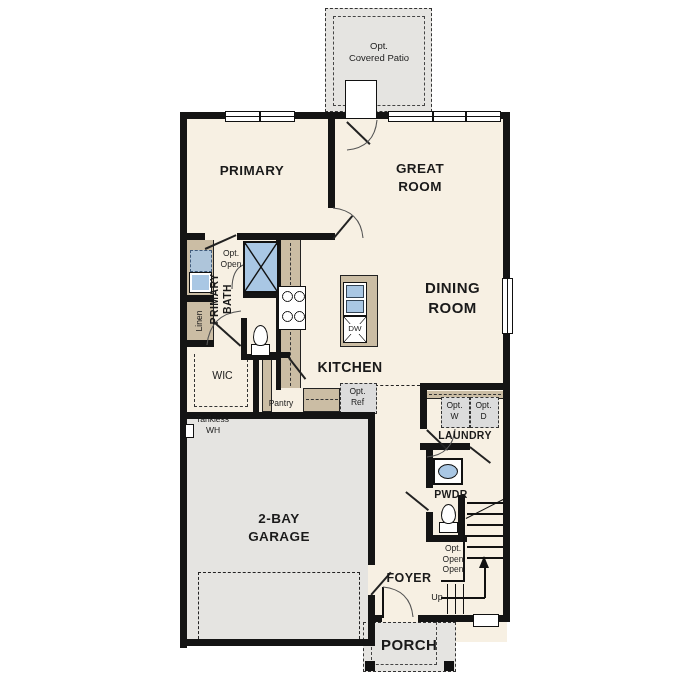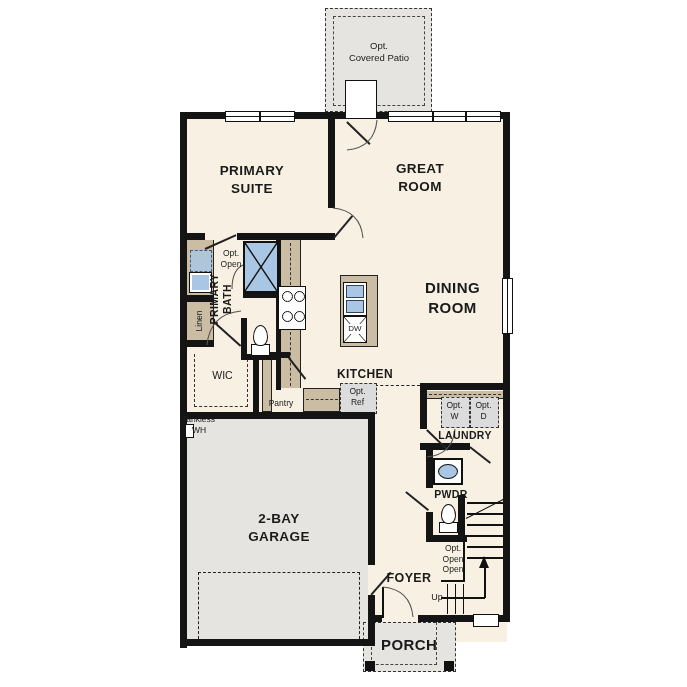--- a/index.html
+++ b/index.html
@@ -215,21 +215,20 @@
   <div class="thin" style="left:484px;top:568px;width:1.5px;height:30px;"></div>
   <div class="abs" style="left:479px;top:556px;width:0;height:0;border-left:5.5px solid transparent;border-right:5.5px solid transparent;border-bottom:12px solid #111;"></div>
 
   <div class="lbl sm" style="left:332px;top:40px;width:94px;font-size:9.5px;">
     <div>Opt.</div>
     <div>Covered Patio</div>
   </div>
 
   <div class="lbl" style="left:192px;top:162px;width:120px;font-size:13.5px;">
     <div>PRIMARY</div>
-    <div>SUITE</div>
   </div>
 
   <div class="lbl" style="left:360px;top:160px;width:120px;font-size:13.5px;">
     <div>GREAT</div>
     <div>ROOM</div>
   </div>
 
   <div class="lbl sm" style="left:213px;top:248px;width:36px;font-size:8.5px;">
     <div>Opt.</div>
     <div>Open</div>
@@ -247,21 +246,21 @@
   </div>
 
   <div class="lbl sm" style="left:200px;top:369px;width:45px;font-size:10.5px;">
     <div>WIC</div>
   </div>
 
   <div class="lbl sm" style="left:260px;top:398px;width:42px;font-size:8.5px;">
     <div>Pantry</div>
   </div>
 
-  <div class="lbl" style="left:310px;top:358px;width:110px;font-size:12px;margin-top:9px;">
+  <div class="lbl" style="left:295px;top:358px;width:110px;font-size:14px;">
     <div>KITCHEN</div>
   </div>
 
   <div class="lbl" style="left:395px;top:278px;width:115px;font-size:15px;">
     <div>DINING</div>
     <div>ROOM</div>
   </div>
 
   <div class="lbl sm" style="left:341px;top:386px;width:33px;font-size:8.5px;">
     <div>Opt.</div>
@@ -298,21 +297,21 @@
 
   <div class="lbl" style="left:374px;top:570px;width:70px;font-size:12.5px;">
     <div>FOYER</div>
   </div>
 
   <div class="lbl" style="left:214px;top:510px;width:130px;font-size:13.5px;">
     <div>2-BAY</div>
     <div>GARAGE</div>
   </div>
 
-  <div class="lbl sm" style="left:182px;top:414px;width:52px;font-size:8.5px;text-align:left;">
+  <div class="lbl sm" style="left:196px;top:414px;width:52px;font-size:8.5px;text-align:left;">
     <div>Tankless</div>
     <div style="padding-left:10px;">WH</div>
   </div>
 
   <div class="lbl" style="left:381px;top:635px;width:55px;font-size:15px;">
     <div>PORCH</div>
   </div>
 
 
 </div>

